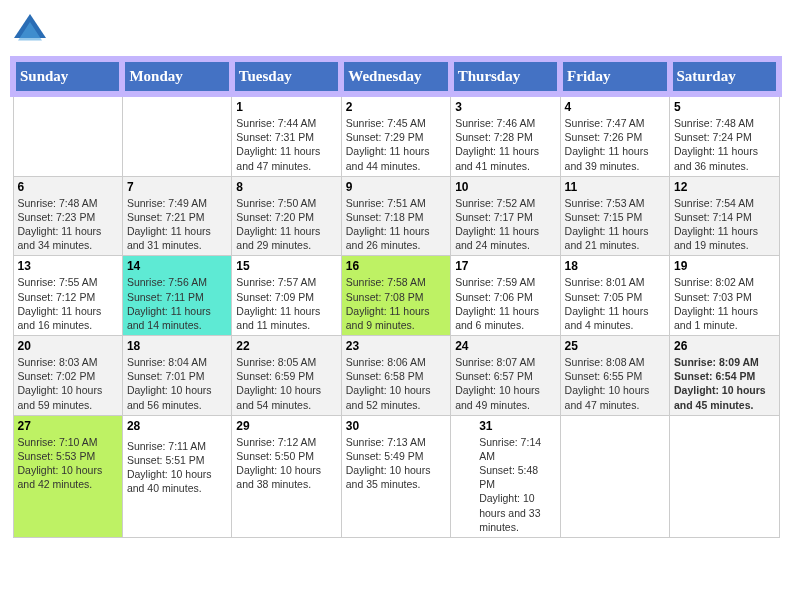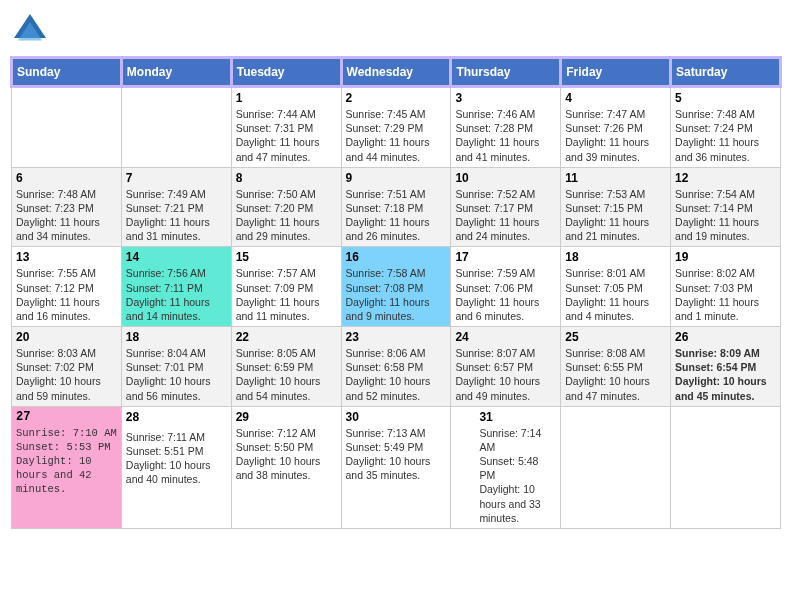--- a/index.html
+++ b/index.html
@@ -50,22 +50,23 @@
     .calendar {
       width: 100%;
       border-collapse: collapse;
       font-size: 11px;
     }
     .calendar th {
       background: #4472c4;
       color: #fff;
       padding: 6px 4px;
       text-align: left;
-      font-size: 12px;
-      border: 3px solid #c4b5fd;
+      font-size: 15px;
+      border: 6px solid #c4b5fd;
+      font-family: Liberation Serif, serif;
     }
     .calendar td {
       border: 1px solid #ccc;
       vertical-align: top;
       padding: 3px 4px;
       min-height: 70px;
       width: calc(100% / 7);
     }
     .calendar tr:nth-child(even) td {
       background: #f2f2f2;
@@ -214,21 +215,21 @@
           <div class="day-info" style="white-space: pre-line;">Sunrise: 7:56 AM
 Sunset: 7:11 PM
 Daylight: 11 hours and 14 minutes.</div>
         </td>
         <td style="background: rgb(255, 255, 255);">
           <span class="day-number">15</span>
           <div class="day-info" style="white-space: pre-line;">Sunrise: 7:57 AM
 Sunset: 7:09 PM
 Daylight: 11 hours and 11 minutes.</div>
         </td>
-        <td style="background: #7dd3fc; margin-top: 25px;">
+        <td style="background: #bef264; margin-top: 25px;">
           <span class="day-number">16</span>
           <div class="day-info" style="white-space: pre-line;">Sunrise: 7:58 AM
 Sunset: 7:08 PM
 Daylight: 11 hours and 9 minutes.</div>
         </td>
         <td style="background: rgb(255, 255, 255);">
           <span class="day-number">17</span>
           <div class="day-info" style="white-space: pre-line;">Sunrise: 7:59 AM
 Sunset: 7:06 PM
 Daylight: 11 hours and 6 minutes.</div>
@@ -284,21 +285,21 @@
 Daylight: 10 hours and 47 minutes.</div>
         </td>
         <td style="background: rgb(242, 242, 242);">
           <span class="day-number">26</span>
           <div class="day-info" style="white-space: pre-line; font-weight: bold;">Sunrise: 8:09 AM
 Sunset: 6:54 PM
 Daylight: 10 hours and 45 minutes.</div>
         </td>
       </tr>
       <tr>
-        <td style="background: #f9a8d4; font-family: Liberation Mono, monospace;">
+        <td style="background: #bef264;">
           <span class="day-number">27</span>
           <div class="day-info" style="white-space: pre-line;">Sunrise: 7:10 AM
 Sunset: 5:53 PM
 Daylight: 10 hours and 42 minutes.</div>
         </td>
         <td style="background: rgb(255, 255, 255);">
           <span class="day-number">28</span>
           <div class="day-info" style="white-space: pre-line; margin-top: 6px;">Sunrise: 7:11 AM
 Sunset: 5:51 PM
 Daylight: 10 hours and 40 minutes.</div>

